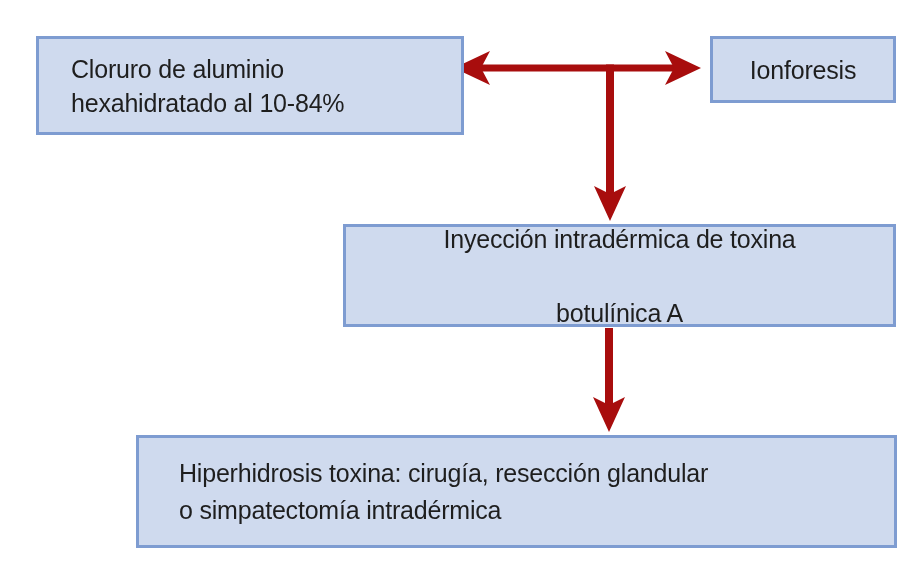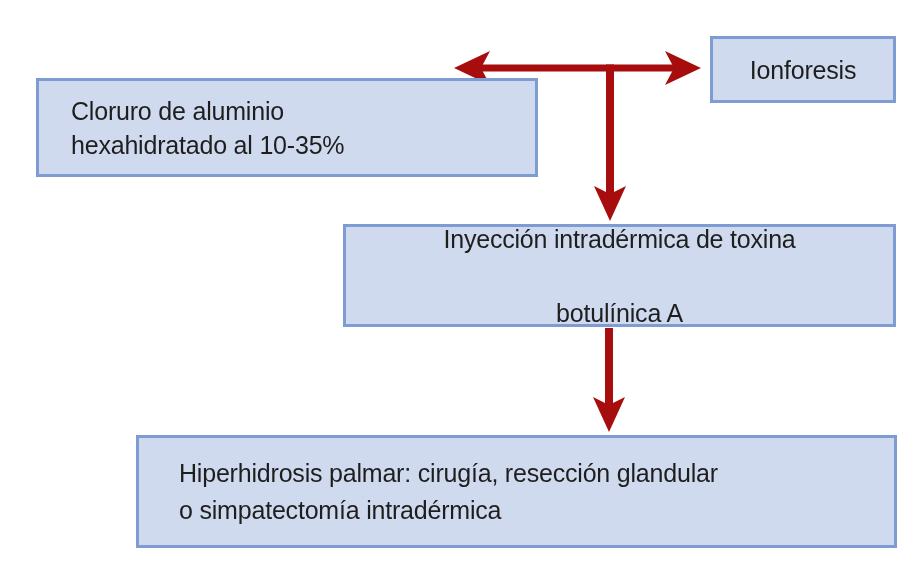--- a/index.html
+++ b/index.html
@@ -30,21 +30,21 @@
     background:var(--box-fill);
     border:3px solid var(--box-border);
     display:flex;
     flex-direction:column;
     justify-content:center;
     font-size:25px;
     line-height:34px;
     letter-spacing:-0.2px;
   }
   .node .line{white-space:nowrap;}
-  .box-cloruro{left:36px;top:36px;width:502px;height:99px;padding-left:32px;text-align:left;margin-top:42px;}
+  .box-cloruro{left:36px;top:36px;width:428px;height:99px;padding-left:32px;text-align:left;}
   .box-ionforesis{left:710px;top:36px;width:186px;height:67px;align-items:center;}
   .box-toxina{left:343px;top:224px;width:553px;height:103px;align-items:center;text-align:center;gap:40px;}
   .box-hiperhidrosis{left:136px;top:435px;width:761px;height:113px;padding-left:40px;text-align:left;line-height:37px;}
 </style>
 </head>
 <body>
 
 <div class="canvas">
 
   <svg class="arrows" viewBox="0 0 922 574" xmlns="http://www.w3.org/2000/svg">
@@ -61,30 +61,30 @@
     </g>
 
     <g>
       <rect x="605" y="328" width="8" height="78"></rect>
       <polygon points="609,432 593,397 609,405 625,397"></polygon>
     </g>
   </svg>
 
   <div class="node box-cloruro">
     <div class="line">Cloruro de aluminio</div>
-    <div class="line">hexahidratado al 10-35%</div>
+    <div class="line">hexahidratado al 10-84%</div>
   </div>
 
   <div class="node box-ionforesis">
     <div class="line">Ionforesis</div>
   </div>
 
   <div class="node box-toxina">
     <div class="line">Inyección intradérmica de toxina</div>
     <div class="line">botulínica A</div>
   </div>
 
   <div class="node box-hiperhidrosis">
-    <div class="line">Hiperhidrosis palmar: cirugía, resección glandular</div>
+    <div class="line">Hiperhidrosis toxina: cirugía, resección glandular</div>
     <div class="line">o simpatectomía intradérmica</div>
   </div>
 
 </div>
 
 </body></html>

